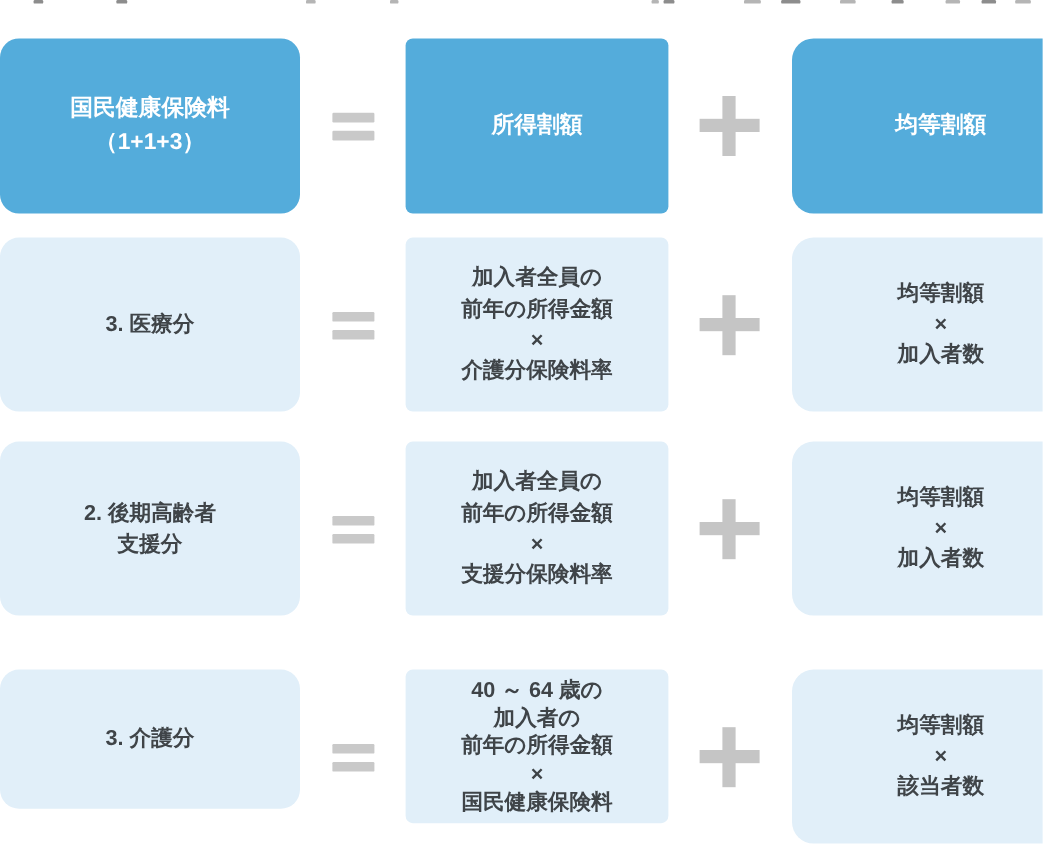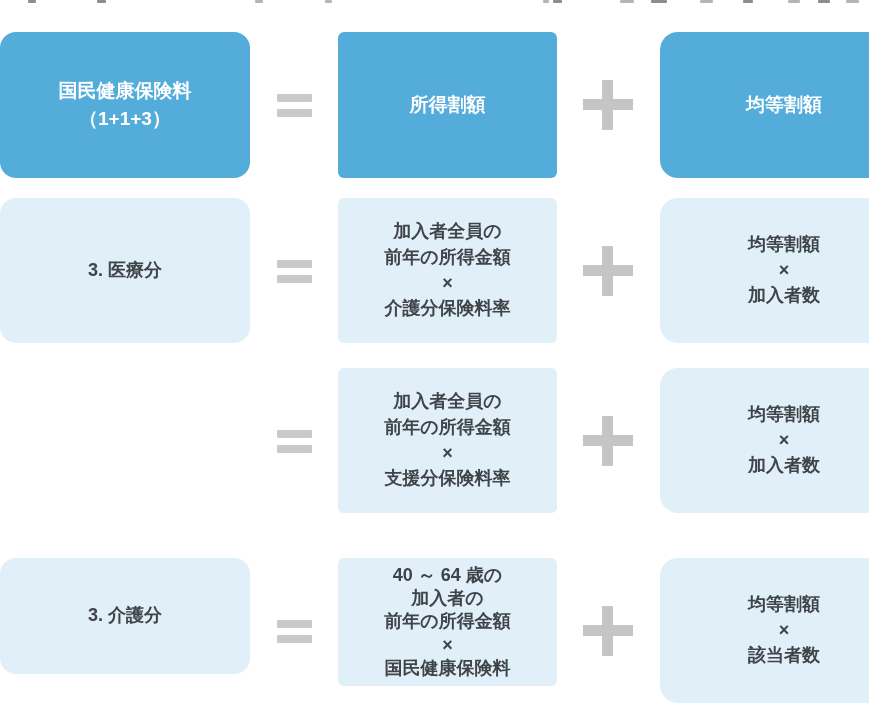--- a/index.html
+++ b/index.html
@@ -82,20 +82,24 @@
   </div>
 
   <div class="op op-plus" style="top:246px"></div>
 
   <div class="box light right-col" style="top:198px;height:145px">
     <span class="ln">均等割額</span>
     <span class="ln">×</span>
     <span class="ln">加入者数</span>
   </div>
 
+  <div class="box light left-col" style="top:368px;height:145px">
+    <span class="ln">2. 後期高齢者</span>
+    <span class="ln">支援分</span>
+  </div>
 
   <div class="op op-equals" style="top:430px">
       <i></i>
       <i></i>
     </div>
 
   <div class="box light mid-col" style="top:368px;height:145px">
     <span class="ln">加入者全員の</span>
     <span class="ln">前年の所得金額</span>
     <span class="ln">×</span>

